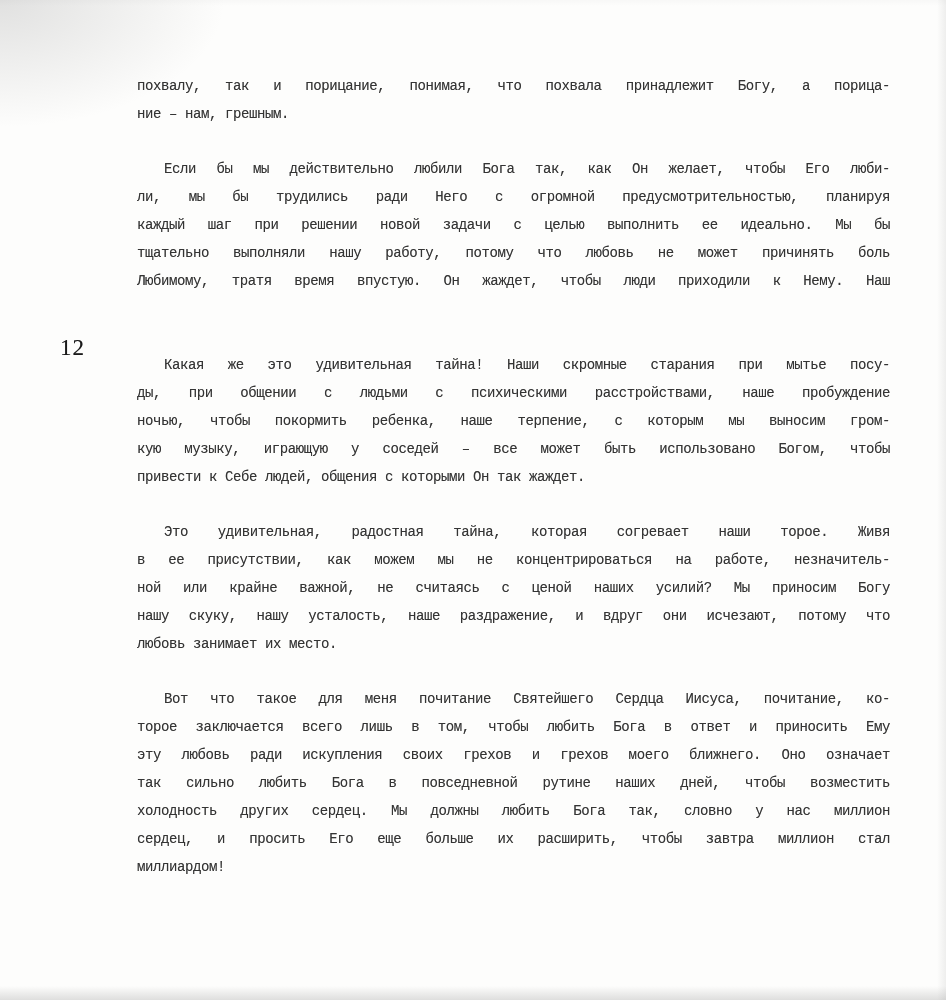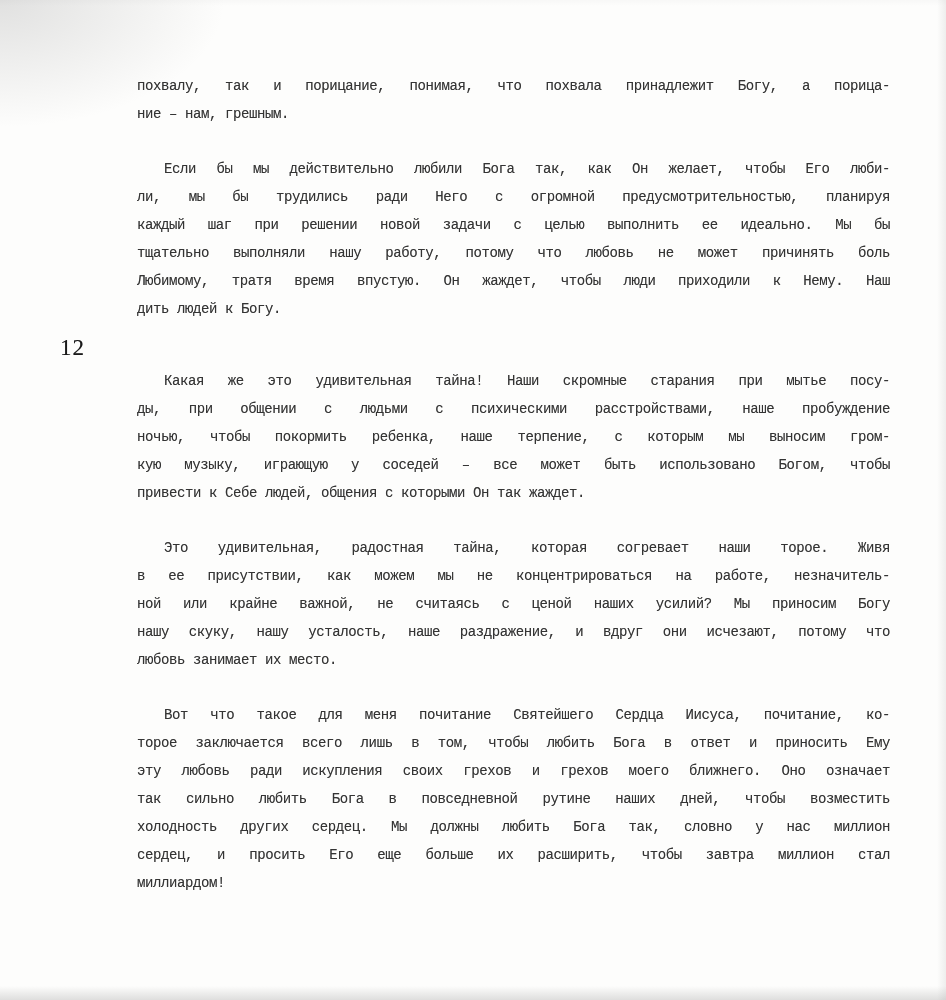--- a/index.html
+++ b/index.html
@@ -26,21 +26,21 @@
     top: 72px;
     width: 753px;
     font-size: 14px;
     line-height: 28px;
     color: #343434;
     text-shadow: 0 0 0.5px rgba(70,70,70,0.45);
     font-family: Liberation Mono, monospace;
   }
   .para { margin-top: 27px; }
   .para:first-child { margin-top: 0; }
-  .para.gap-large { margin-top: 44px; }
+  .para.gap-large { margin-top: 56px; }
   .para.indent .line:first-child { text-indent: 27px; }
   .line {
     text-align: justify;
     text-align-last: justify;
     letter-spacing: -0.4px;
   }
   .line.last { text-align-last: left; }
   .page-number {
     position: absolute;
     left: 60px;
@@ -62,21 +62,20 @@
       <div class="para">
         <div class="line">похвалу, так и порицание, понимая, что похвала принадлежит Богу, а порица-</div>
         <div class="line last">ние – нам, грешным.</div>
       </div>
       <div class="para indent">
         <div class="line">Если бы мы действительно любили Бога так, как Он желает, чтобы Его люби-</div>
         <div class="line">ли, мы бы трудились ради Него с огромной предусмотрительностью, планируя</div>
         <div class="line">каждый шаг при решении новой задачи с целью выполнить ее идеально. Мы бы</div>
         <div class="line">тщательно выполняли нашу работу, потому что любовь не может причинять боль</div>
         <div class="line">Любимому, тратя время впустую. Он жаждет, чтобы люди приходили к Нему. Наш</div>
-        <div class="line last">дить людей к Богу.</div>
       </div>
       <div class="para indent gap-large">
         <div class="line">Какая же это удивительная тайна! Наши скромные старания при мытье посу-</div>
         <div class="line">ды, при общении с людьми с психическими расстройствами, наше пробуждение</div>
         <div class="line">ночью, чтобы покормить ребенка, наше терпение, с которым мы выносим гром-</div>
         <div class="line">кую музыку, играющую у соседей – все может быть использовано Богом, чтобы</div>
         <div class="line last">привести к Себе людей, общения с которыми Он так жаждет.</div>
       </div>
       <div class="para indent">
         <div class="line">Это удивительная, радостная тайна, которая согревает наши торое. Живя</div>

